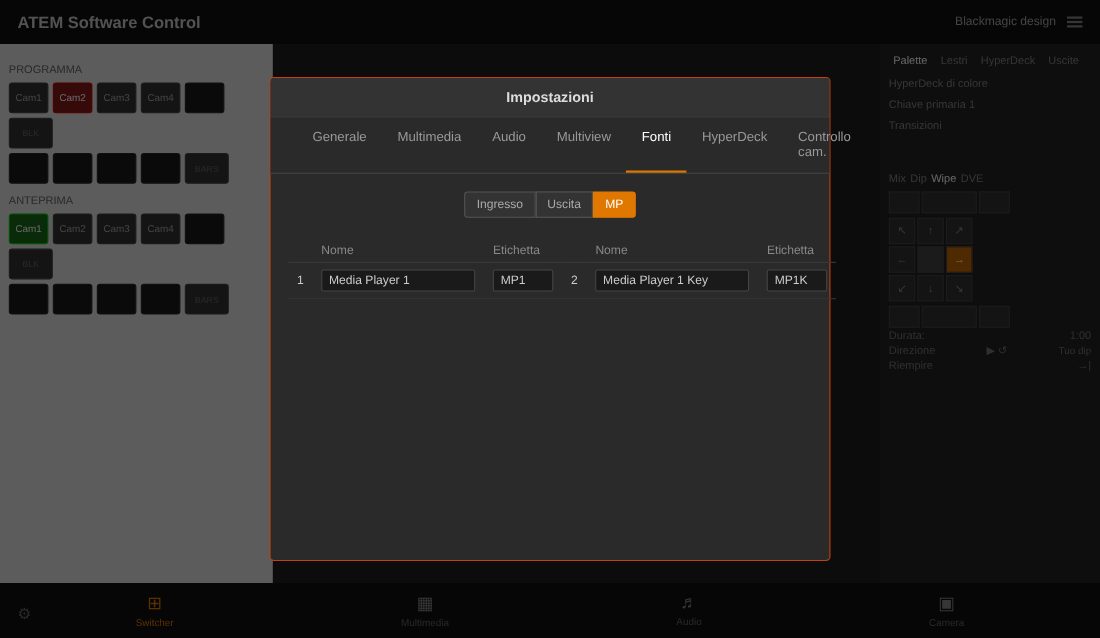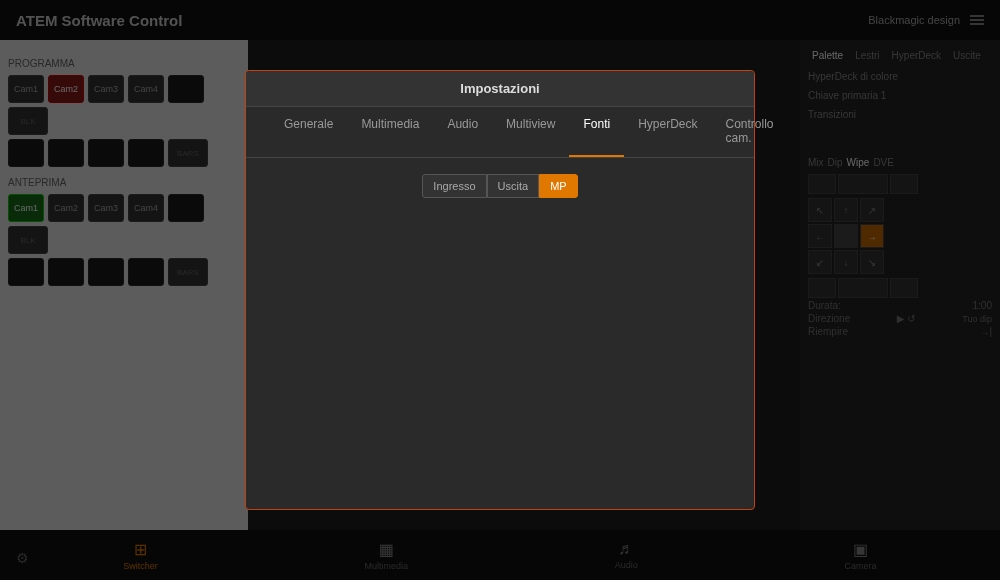--- a/index.html
+++ b/index.html
@@ -523,15 +523,45 @@
       <div class="modal-tab active">Fonti</div>
       <div class="modal-tab">HyperDeck</div>
       <div class="modal-tab">Controllo cam.</div>
     </div>
     <div class="modal-body">
       <div class="segment-control">
         <button class="seg-btn">Ingresso</button>
         <button class="seg-btn">Uscita</button>
         <button class="seg-btn active">MP</button>
       </div>
+      <table class="sources-table">
+        <thead>
+          <tr>
+            <th></th>
+            <th>Nome</th>
+            <th>Etichetta</th>
+            <th></th>
+            <th>Nome</th>
+            <th>Etichetta</th>
+          </tr>
+        </thead>
+        <tbody>
+          <tr>
+            <td class="row-num">1</td>
+            <td>
+              <input class="name-field" type="text" value="Media Player 1" style="">
+            </td>
+            <td>
+              <input class="label-field" type="text" value="MP1" style="">
+            </td>
+            <td class="row-num">2</td>
+            <td>
+              <input class="name-field" type="text" value="Media Player 1 Key" style="">
+            </td>
+            <td>
+              <input class="label-field" type="text" value="MP1K" style="">
+            </td>
+          </tr>
+        </tbody>
+      </table>
     </div>
   </div>
 </div>
 
 </body></html>

